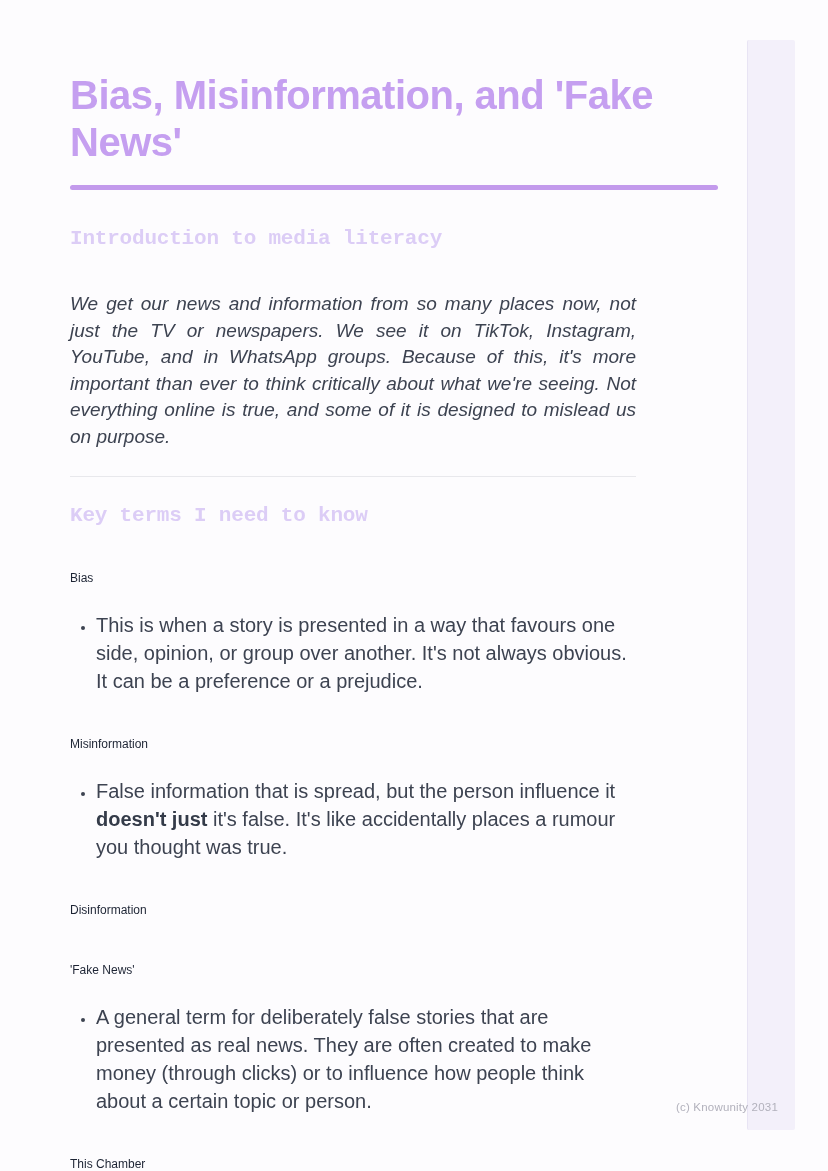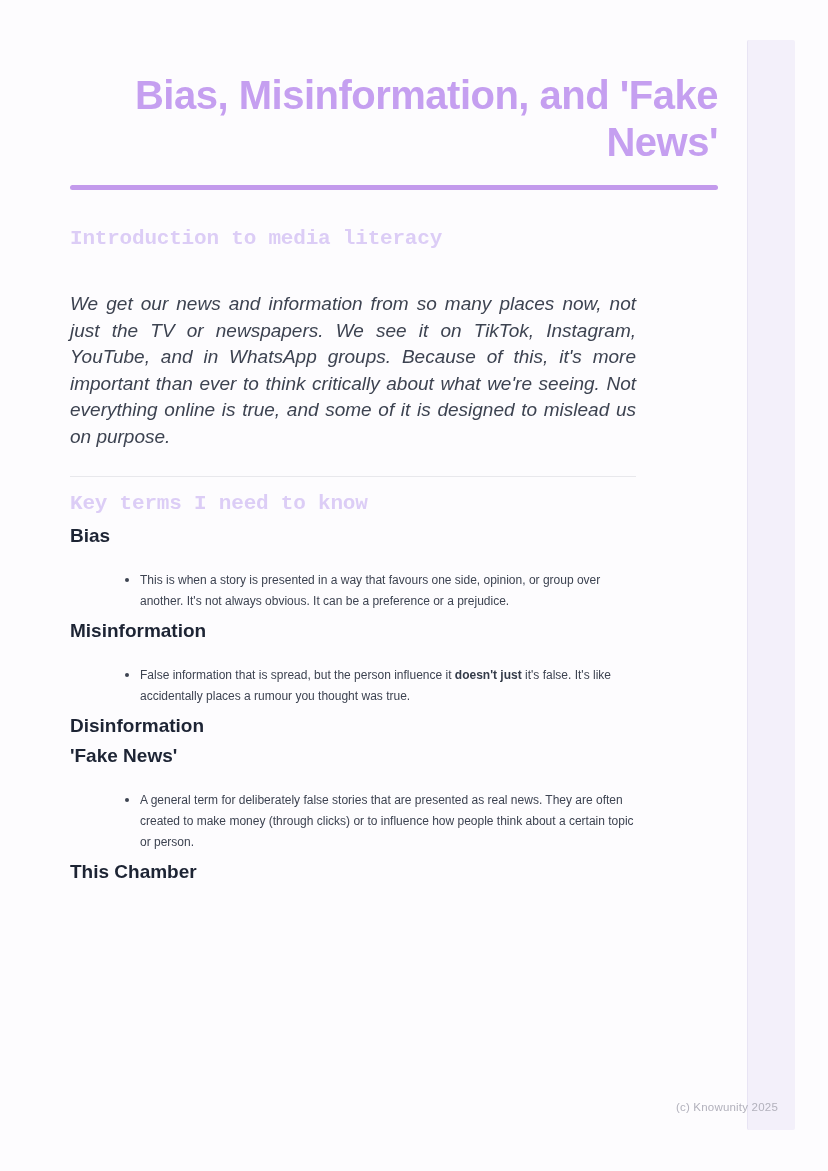--- a/index.html
+++ b/index.html
@@ -36,75 +36,73 @@
     width: 648px;
     padding-top: 72px;
     z-index: 1;
   }
   .page-title {
     font-size: 40px;
     font-weight: 700;
     line-height: 47px;
     letter-spacing: -0.5px;
     color: var(--c-title);
-    text-align: right;
   }
   .title-rule {
     margin-top: 19px;
     height: 5px;
     width: 648px;
     background: var(--c-rule);
     border-radius: 3px;
   }
   .section-heading {
     font-size: 21px;
     font-weight: 700;
     letter-spacing: -0.2px;
     line-height: 26px;
     color: var(--c-section);
     font-family: Liberation Mono, monospace;
   }
   .section-heading.intro { margin-top: 36px; }
-  .section-heading.keyterms { margin-top: 14px; }
+  .section-heading.keyterms { margin-top: 26px; }
   .body-paragraph {
     margin-top: 39px;
     width: 566px;
     font-size: 19px;
     line-height: 26.5px;
     color: var(--c-body);
     text-align: justify;
     font-style: italic;
   }
   .thin-divider {
     margin-top: 26px;
     width: 566px;
     height: 0;
     border: none;
     border-top: 1px solid #e8e8ec;
   }
   .term-heading {
-    margin-top: 8px;
-    font-size: 19px;
-    font-weight: 700;
+    margin-top: 38px;
+    font-size: 12px;
+    font-weight: 400;
     line-height: 22px;
     color: var(--c-heading);
     width: 566px;
   }
   .term-list {
     margin-top: 22px;
     width: 566px;
     padding-left: 26px;
     list-style: disc outside;
     color: var(--c-body);
   }
   .term-list li {
-    font-size: 12px;
-    line-height: 21px;
+    font-size: 20px;
+    line-height: 28px;
     color: var(--c-body);
-    margin-left: 44px;
   }
   .term-list li::marker { font-size: 14px; }
   .term-list strong { font-weight: 700; color: #343b49; }
   .copyright-footer {
     position: absolute;
     top: 1101px;
     right: 50px;
     font-size: 11.5px;
     letter-spacing: 0.2px;
     color: #b2b1bc;
@@ -144,13 +142,13 @@
 
   <h3 class="term-heading">'Fake News'</h3>
   <ul class="term-list">
     <li><span>A general term for deliberately false stories that are presented as real news. They are often created to make money (through clicks) or to influence how people think about a certain topic or person.</span></li>
   </ul>
 
   <h3 class="term-heading">This Chamber</h3>
 
 </div>
 
-<div class="copyright-footer">(c) Knowunity 2025</div>
+<div class="copyright-footer">(c) Knowunity 2031</div>
 
 </body></html>

